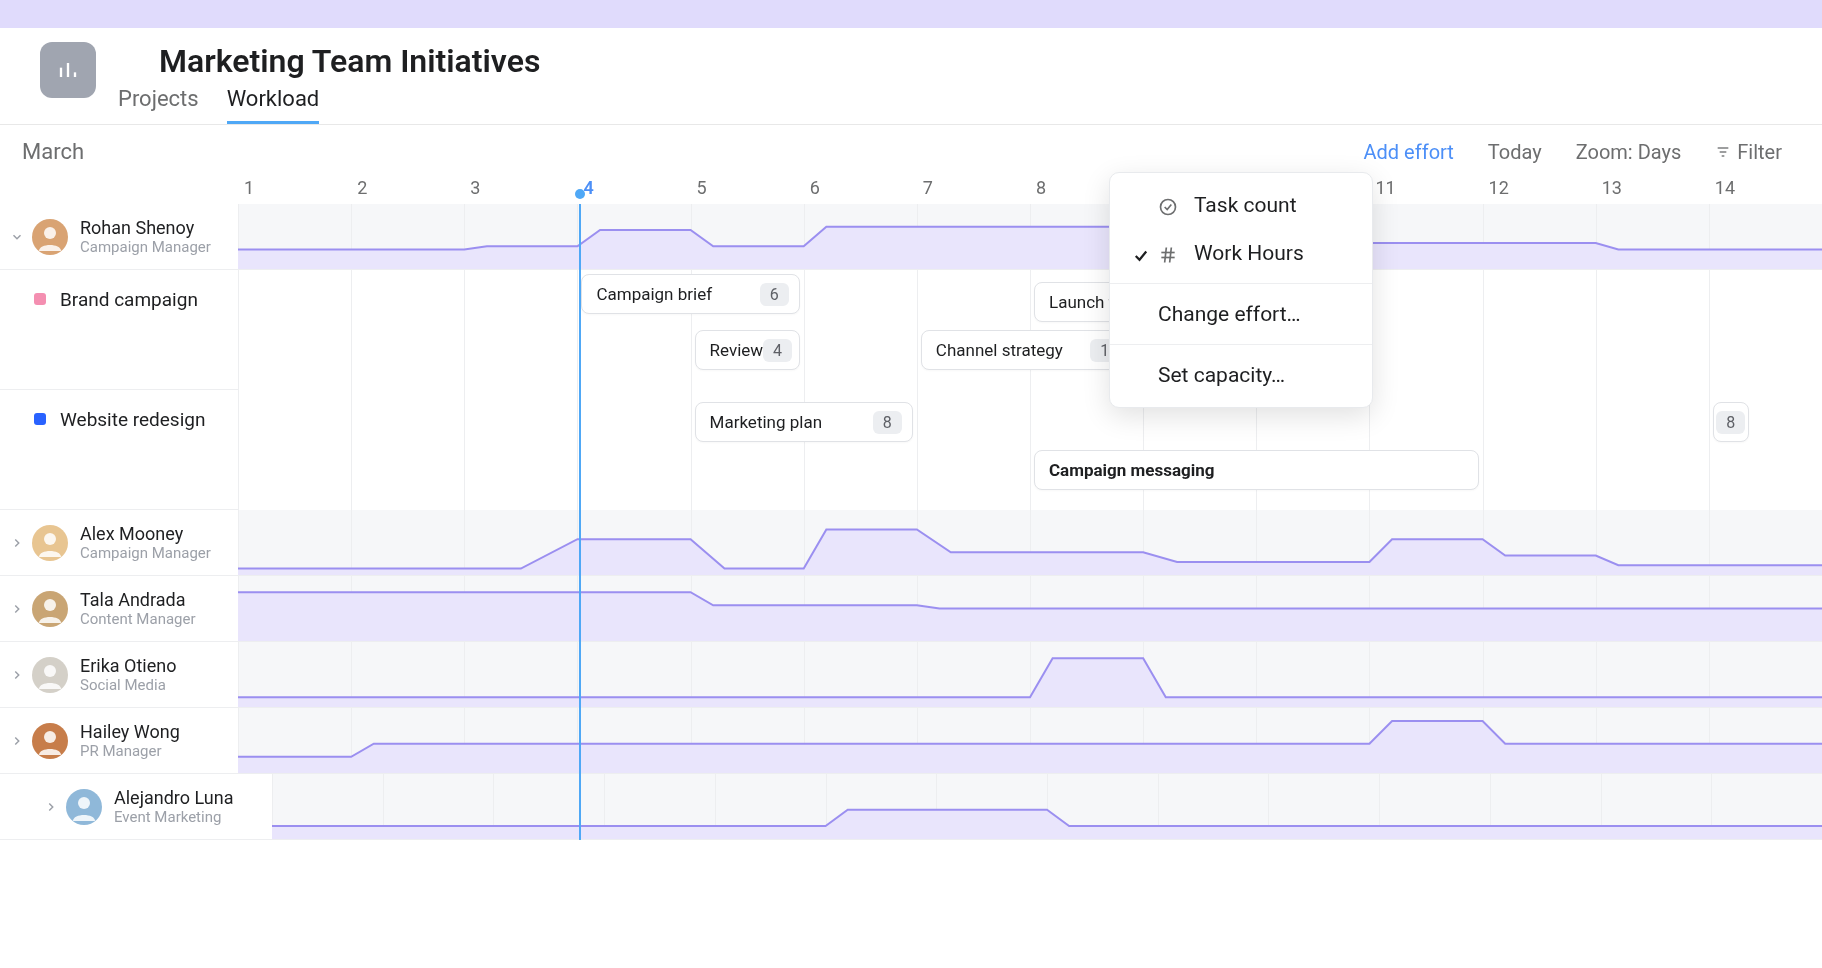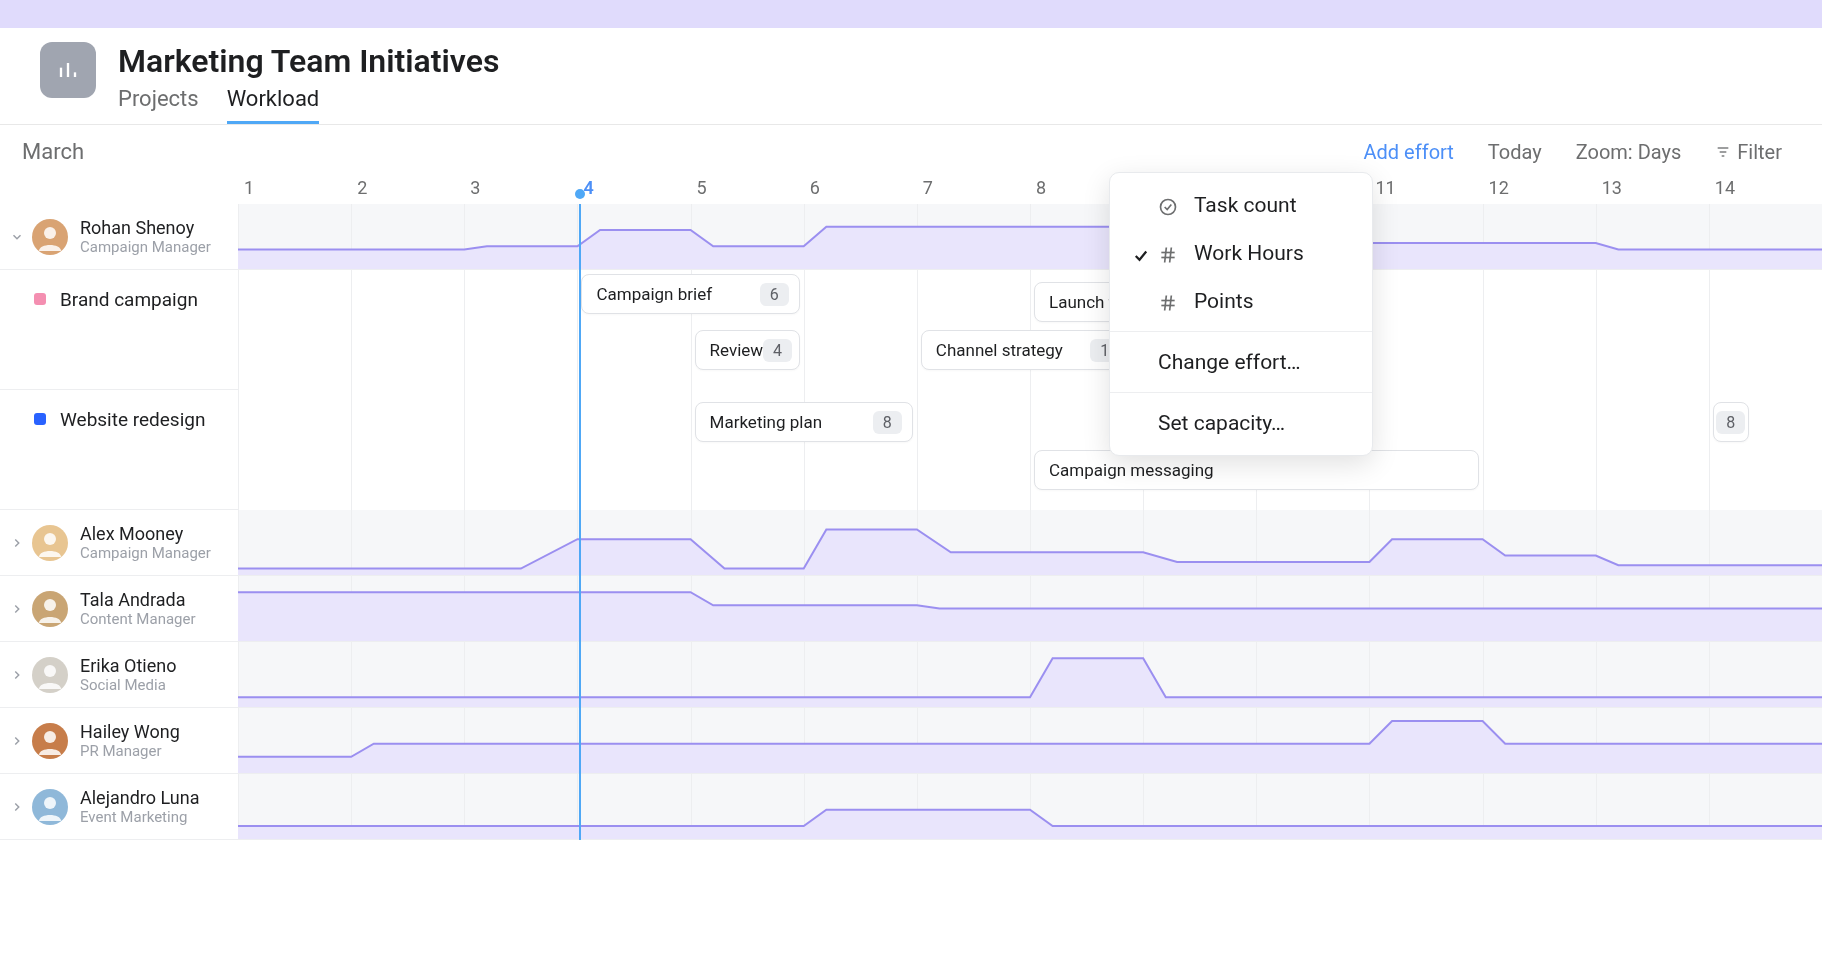--- a/index.html
+++ b/index.html
@@ -42,20 +42,21 @@
 }
 .header-text {
   display: flex;
   flex-direction: column;
 }
 .page-title {
   font-size: 32px;
   font-weight: 600;
   color: #1e1f21;
   margin-bottom: 6px;
+  margin-left: 41px;
 }
 .tabs {
   display: flex;
   gap: 28px;
 }
 .tab {
   font-size: 22px;
   color: #6d6e6f;
   padding-bottom: 10px;
   cursor: pointer;
@@ -456,21 +457,21 @@
           <div></div>
           <div></div>
           <div></div>
           <div></div>
           <div></div>
         </div>
         <div class="task-card" style="left:456.57142857142856px;top:12px;width:218.28571428571428px;justify-content:space-between;">
           <span>Marketing plan</span>
           <span class="task-badge">8</span>
         </div>
-        <div class="task-card" style="left:796px;top:60px;width:444.57142857142856px;">
+        <div class="task-card" style="left:796px;top:60px;width:444.57142857142856px;font-weight:bold;">
           <span>Campaign messaging</span>
         </div>
         <div class="task-card" style="left:1474.857142857143px;top:12px;width:36px;padding:0;justify-content:center;">
           <span class="task-badge" style="margin:0">8</span>
         </div>
       </div>
     </div>
     <div class="row" style="height: 66px;">
       <div class="sidebar-cell">
         <span class="chevron">
@@ -624,21 +625,21 @@
           <div></div>
           <div></div>
           <div></div>
         </div>
         <svg class="workload-svg" viewBox="0 0 1584 66" preserveAspectRatio="none">
           <path d="M0 66 L0 49.5 L113.14285714285714 49.5 L135.77142857142857 36.3 L1131.4285714285713 36.3 L1154.0571428571427 13.199999999999996 L1244.5714285714284 13.199999999999996 L1267.1999999999998 36.3 L1584 36.3 L1584 66 Z" fill="#e9e5fc"></path>
           <path d="M0 49.5 L0 49.5 L113.14285714285714 49.5 L135.77142857142857 36.3 L1131.4285714285713 36.3 L1154.0571428571427 13.199999999999996 L1244.5714285714284 13.199999999999996 L1267.1999999999998 36.3 L1584 36.3 " fill="none" stroke="#9b8ff0" stroke-width="2"></path>
         </svg>
       </div>
     </div>
-    <div class="row" style="height: 66px;">
+    <div class="row" style="height: 66px; padding-left: 34px;">
       <div class="sidebar-cell">
         <span class="chevron">
           <svg width="14" height="14" viewBox="0 0 24 24" fill="none" stroke="currentColor" stroke-width="2.5">
             <path d="M9 6l6 6-6 6"></path>
           </svg>
         </span>
         <div class="avatar"><svg viewBox="0 0 36 36">
             <circle cx="18" cy="18" r="18" fill="#8fb8d9"></circle>
             <circle cx="18" cy="14" r="6" fill="#fff" opacity="0.85"></circle>
             <path d="M7 32 C7 24 29 24 29 32 Z" fill="#fff" opacity="0.85"></path>
@@ -698,32 +699,20 @@
     <span class="dropdown-icon">
       <svg width="20" height="20" viewBox="0 0 24 24" fill="none" stroke="currentColor" stroke-width="2">
           <line x1="4" y1="9" x2="20" y2="9"></line>
           <line x1="4" y1="15" x2="20" y2="15"></line>
           <line x1="10" y1="3" x2="8" y2="21"></line>
           <line x1="16" y1="3" x2="14" y2="21"></line>
         </svg>
     </span>
     <span>Work Hours</span>
   </div>
-  <div class="dropdown-item">
-    <span class="dropdown-check"></span>
-    <span class="dropdown-icon">
-      <svg width="20" height="20" viewBox="0 0 24 24" fill="none" stroke="currentColor" stroke-width="2">
-          <line x1="4" y1="9" x2="20" y2="9"></line>
-          <line x1="4" y1="15" x2="20" y2="15"></line>
-          <line x1="10" y1="3" x2="8" y2="21"></line>
-          <line x1="16" y1="3" x2="14" y2="21"></line>
-        </svg>
-    </span>
-    <span>Points</span>
-  </div>
   <div class="dropdown-sep"></div>
   <div class="dropdown-item">
     <span class="dropdown-check"></span>
     <span>Change effort…</span>
   </div>
   <div class="dropdown-sep"></div>
   <div class="dropdown-item">
     <span class="dropdown-check"></span>
     <span>Set capacity…</span>
   </div>

